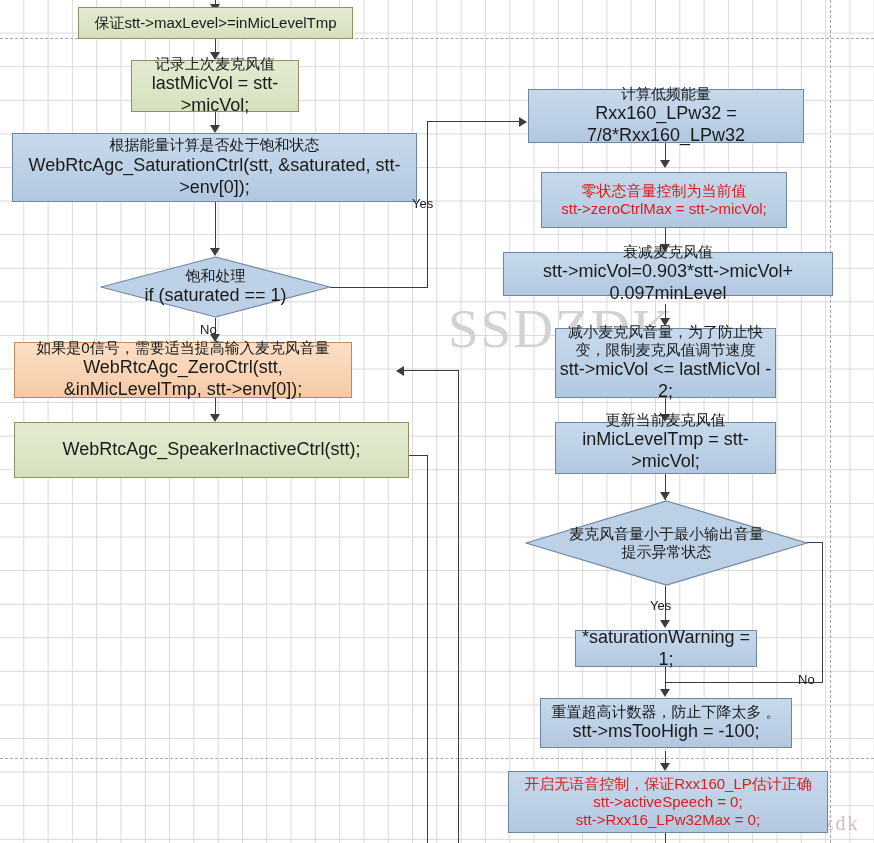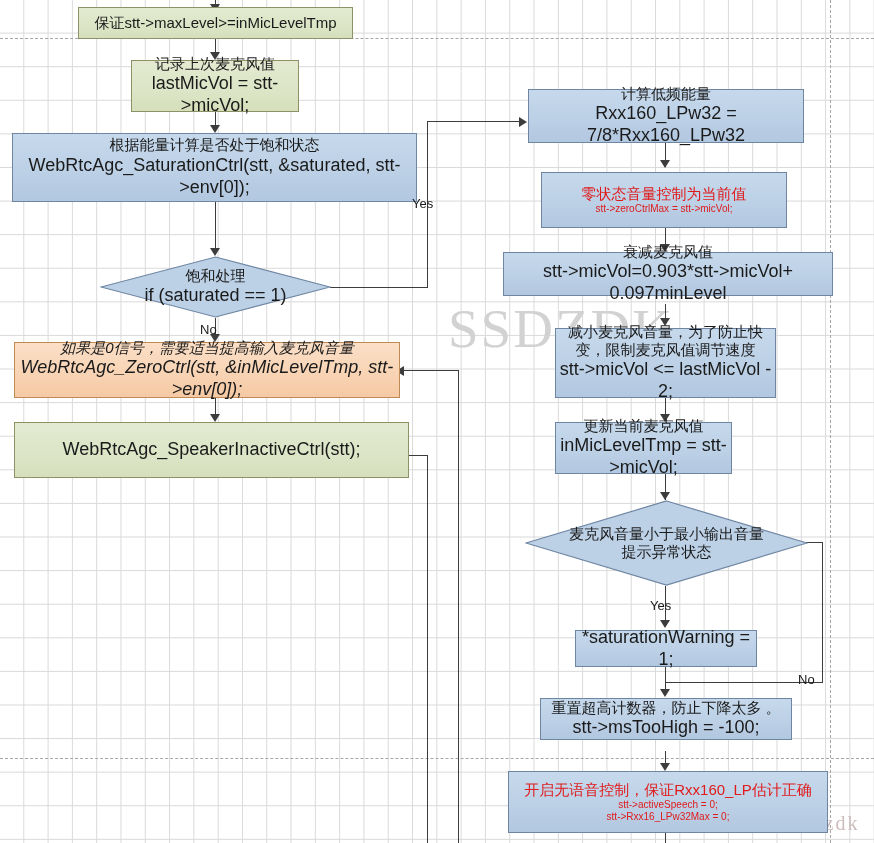--- a/index.html
+++ b/index.html
@@ -65,21 +65,21 @@
     background:linear-gradient(to bottom,#e3ead1 0%,#dce5c6 60%,#d5dfbb 100%);
     border-color:#8c9166;
   }
   .orange{
     background:linear-gradient(to bottom,#fbdfc7 0%,#f8d3b3 60%,#f5c9a4 100%);
     border-color:#c08a55;
   }
   .zh{font-size:15px;color:#1a1a1a;}
   .code{font-size:18px;color:#1a1a1a;}
   .red{color:#e01b1b;}
-  .redc{color:#e01b1b;font-size:10px;}
+  .redc{color:#e01b1b;font-size:15px;}
 
   
   .diamond{
     position:absolute;
     z-index:6;
   }
   .diamond .dshape{
     position:absolute;inset:0;
     background:linear-gradient(to bottom,#c6d9ec 0%,#bcd0e6 55%,#b0c6de 100%);
     border:1px solid #6f86a3;
@@ -164,21 +164,21 @@
   <div class="ln lh" style="left:330px;top:287px;width:97px;"></div>
   <div class="ln lv" style="left:427px;top:121px;height:167px;"></div>
   <div class="ln lh" style="left:427px;top:121px;width:96px;"></div>
   <div class="arrow arr-right" style="left:519px;top:117px;"></div>
   <div class="elabel" style="left:412px;top:196px;">Yes</div>
 
   <div class="ln lv" style="left:215px;top:318px;height:22px;"></div>
   <div class="arrow arr-down" style="left:210px;top:334px;"></div>
   <div class="elabel" style="left:200px;top:322px;">No</div>
 
-  <div class="node orange" style="left:14px;top:342px;width:386px;height:56px;font-style:italic;">
+  <div class="node orange" style="left:14px;top:342px;width:338px;height:56px;">
     <span class="zh">如果是0信号，需要适当提高输入麦克风音量</span>
     <span class="code">WebRtcAgc_ZeroCtrl(stt, &amp;inMicLevelTmp, stt-&gt;env[0]);</span>
   </div>
 
   <div class="ln lv" style="left:215px;top:398px;height:22px;"></div>
   <div class="arrow arr-down" style="left:210px;top:414px;"></div>
 
   <div class="node green" style="left:14px;top:422px;width:395px;height:56px;">
     <span class="code">WebRtcAgc_SpeakerInactiveCtrl(stt);</span>
   </div>
@@ -216,21 +216,21 @@
 
   <div class="node blue" style="left:555px;top:328px;width:221px;height:70px;">
     <span class="zh">减小麦克风音量，为了防止快</span>
     <span class="zh">变，限制麦克风值调节速度</span>
     <span class="code">stt-&gt;micVol &lt;= lastMicVol - 2;</span>
   </div>
 
   <div class="ln lv" style="left:665px;top:398px;height:22px;"></div>
   <div class="arrow arr-down" style="left:660px;top:414px;"></div>
 
-  <div class="node blue" style="left:555px;top:422px;width:177px;height:52px;">
+  <div class="node blue" style="left:555px;top:422px;width:221px;height:52px;justify-content:flex-end;">
     <span class="zh">更新当前麦克风值</span>
     <span class="code">inMicLevelTmp = stt-&gt;micVol;</span>
   </div>
 
   <div class="ln lv" style="left:665px;top:474px;height:26px;"></div>
   <div class="arrow arr-down" style="left:660px;top:492px;"></div>
 
   <div class="diamond" style="left:525px;top:500px;width:283px;height:86px;">
     <div class="dshape" style="position:absolute;inset:0;background:none;border:none;transform:none;">
       <svg width="283" height="86" style="display:block;">
@@ -252,21 +252,21 @@
   </div>
 
   <div class="ln lh" style="left:806px;top:542px;width:17px;"></div>
   <div class="ln lv" style="left:822px;top:542px;height:140px;"></div>
   <div class="ln lh" style="left:665px;top:682px;width:158px;"></div>
   <div class="elabel" style="left:798px;top:672px;">No</div>
 
   <div class="ln lv" style="left:665px;top:667px;height:26px;"></div>
   <div class="arrow arr-down" style="left:660px;top:689px;"></div>
 
-  <div class="node blue" style="left:540px;top:698px;width:252px;height:42px;">
+  <div class="node blue" style="left:540px;top:698px;width:252px;height:50px;">
     <span class="zh">重置超高计数器，防止下降太多 。</span>
     <span class="code">stt-&gt;msTooHigh = -100;</span>
   </div>
 
   <div class="ln lv" style="left:665px;top:751px;height:16px;"></div>
   <div class="arrow arr-down" style="left:660px;top:763px;"></div>
 
   <div class="node blue" style="left:508px;top:771px;width:320px;height:62px;">
     <span class="zh red">开启无语音控制，保证Rxx160_LP估计正确</span>
     <span class="redc">stt-&gt;activeSpeech = 0;</span>

